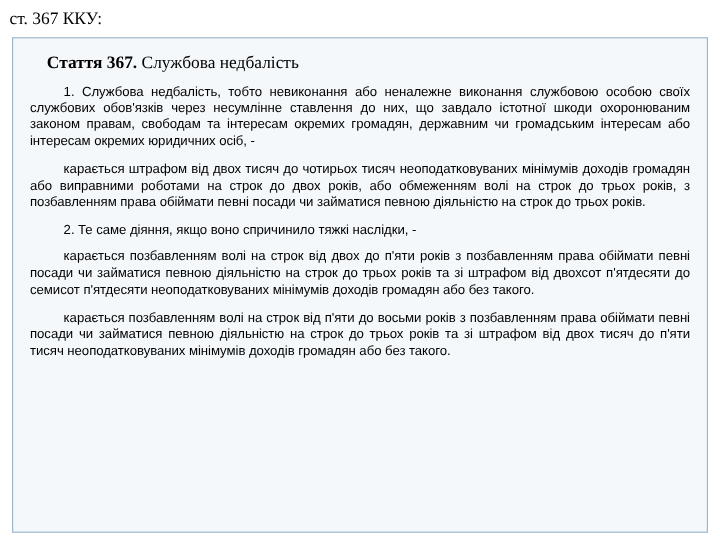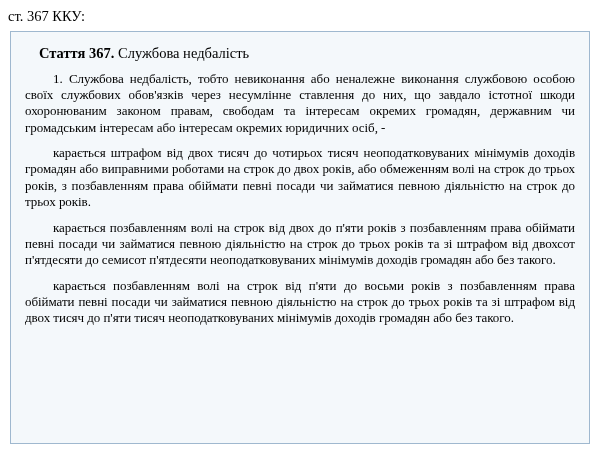--- a/index.html
+++ b/index.html
@@ -42,22 +42,22 @@
     margin: 2px 0 8px 14px;
     line-height: 1.25;
   }
   .article-title .num {
     font-weight: bold;
   }
   .article-title .name {
     font-weight: normal;
   }
   .para {
-    font-family: Liberation Serif, serif;
-    font-size: 13px;
+    font-family: Liberation Sans, sans-serif;
+    font-size: 11px;
     text-align: justify;
     text-indent: 28px;
     line-height: 1.26;
     margin: 0 0 9px 0;
     letter-spacing: -0.05px;
   }
   .para:last-child {
     margin-bottom: 0;
   }
   .link {
@@ -75,19 +75,20 @@
 
   <div class="article-box">
 
     <div class="article-title">
       <span class="num">Стаття 367.</span>
       <span class="name">Службова недбалість</span>
     </div>
 
     <p class="para">1. Службова недбалість, тобто невиконання або неналежне виконання службовою особою своїх службових обов'язків через несумлінне ставлення до них, що завдало істотної шкоди охоронюваним законом правам, свободам та інтересам окремих громадян, державним чи громадським інтересам або інтересам окремих юридичних осіб, -</p>
     <p class="para">карається штрафом від двох тисяч до чотирьох тисяч неоподатковуваних мінімумів доходів громадян або виправними роботами на строк до двох років, або обмеженням волі на строк до трьох років, з позбавленням права обіймати певні посади чи займатися певною діяльністю на строк до трьох років.</p>
+    <p class="para">2. Те саме діяння, якщо воно спричинило тяжкі наслідки, -</p>
     <p class="para">карається позбавленням волі на строк від двох до п'яти років з позбавленням права обіймати певні посади чи займатися певною діяльністю на строк до трьох років та зі штрафом від двохсот п'ятдесяти до семисот п'ятдесяти неоподатковуваних мінімумів доходів громадян або без такого.</p>
 
 
     <p class="para">карається позбавленням волі на строк від п'яти до восьми років з позбавленням права обіймати певні посади чи займатися певною діяльністю на строк до трьох років та зі штрафом від двох тисяч до п'яти тисяч неоподатковуваних мінімумів доходів громадян або без такого.</p>
 
   </div>
 </div>
 
 </body></html>

